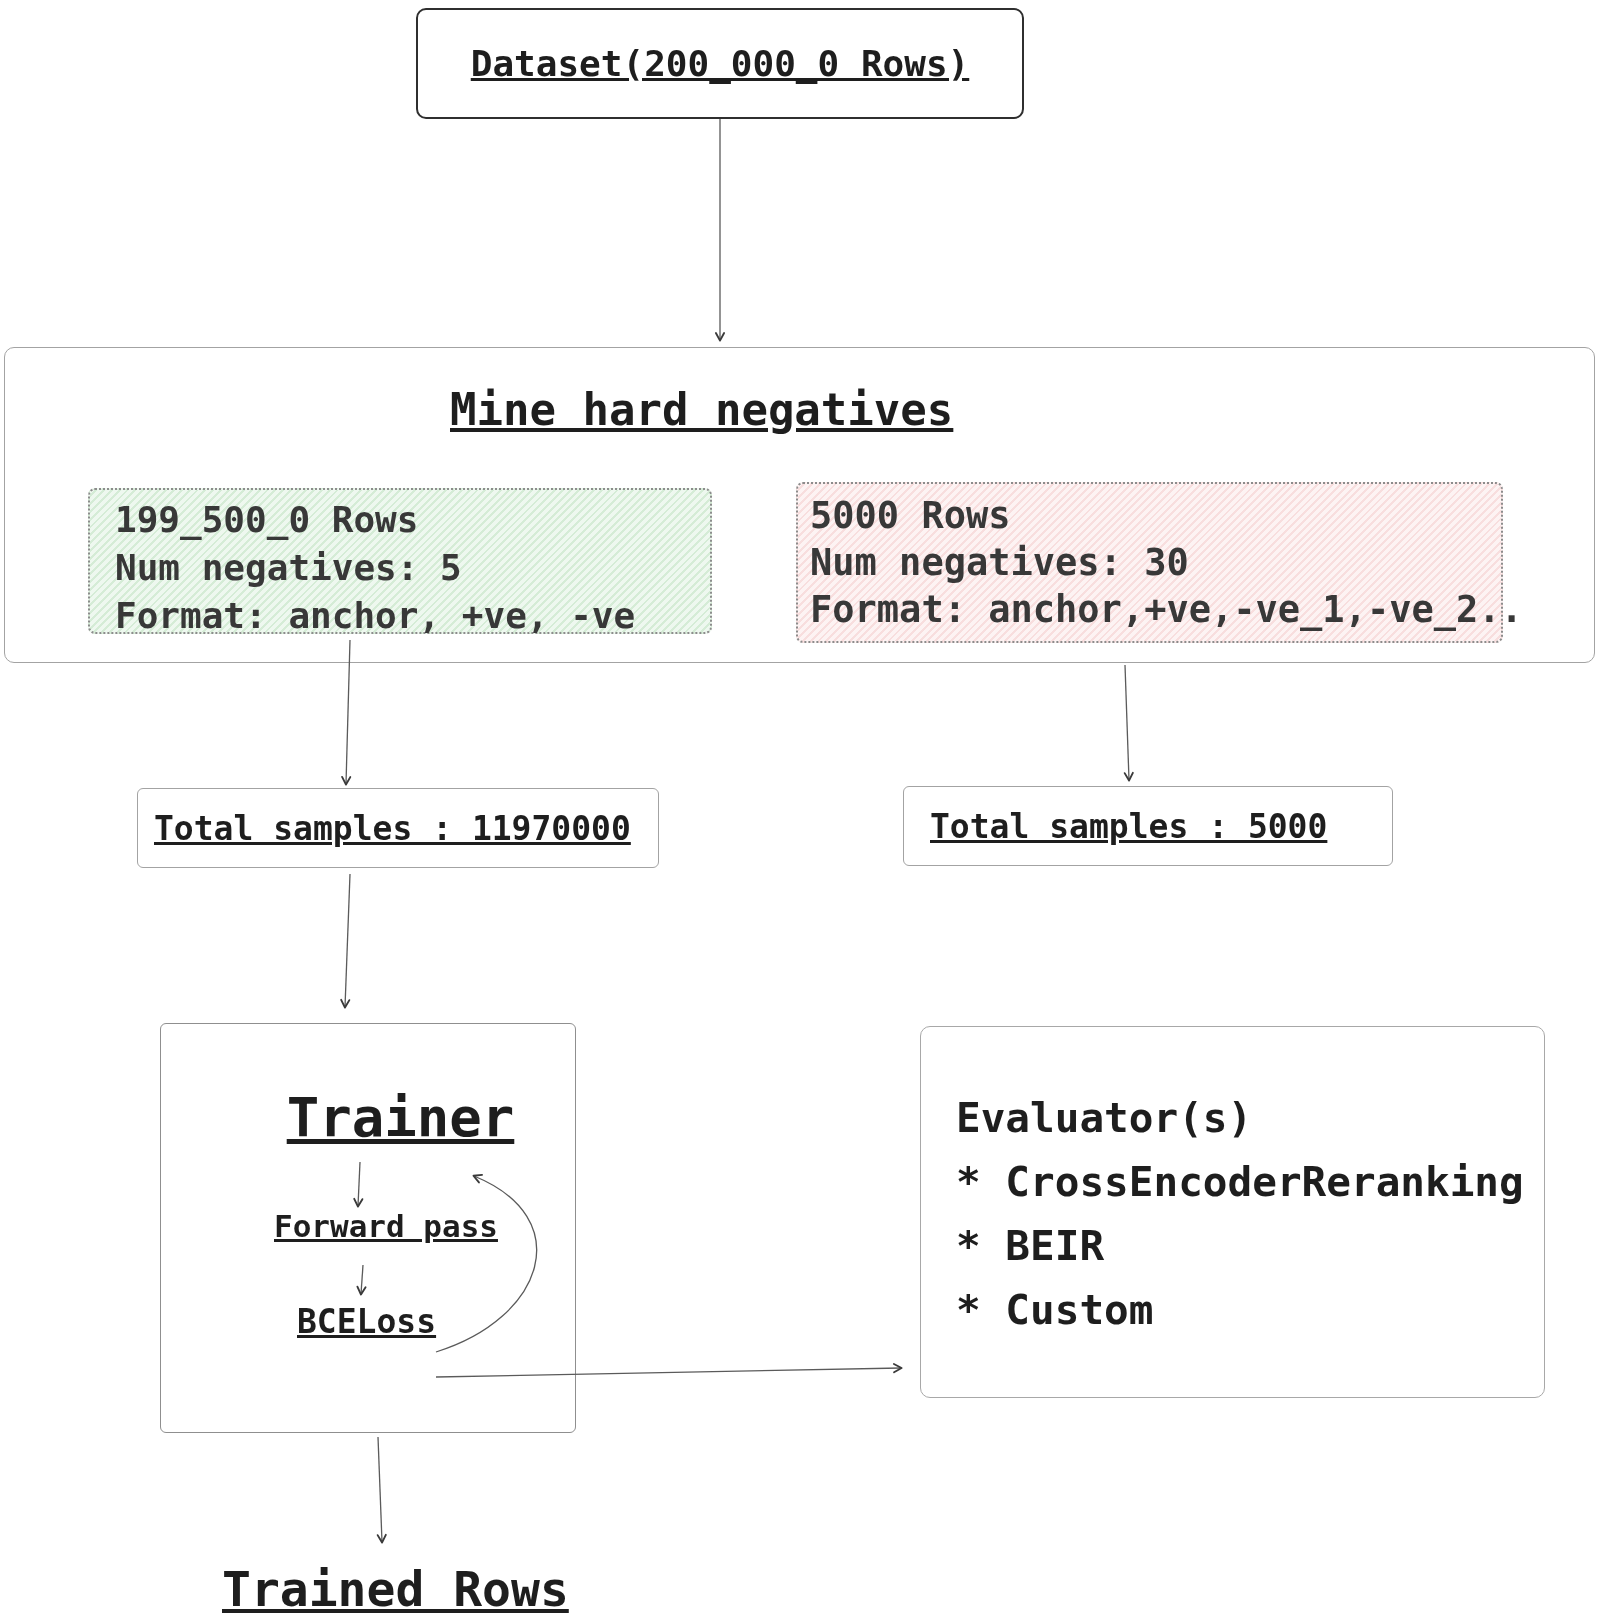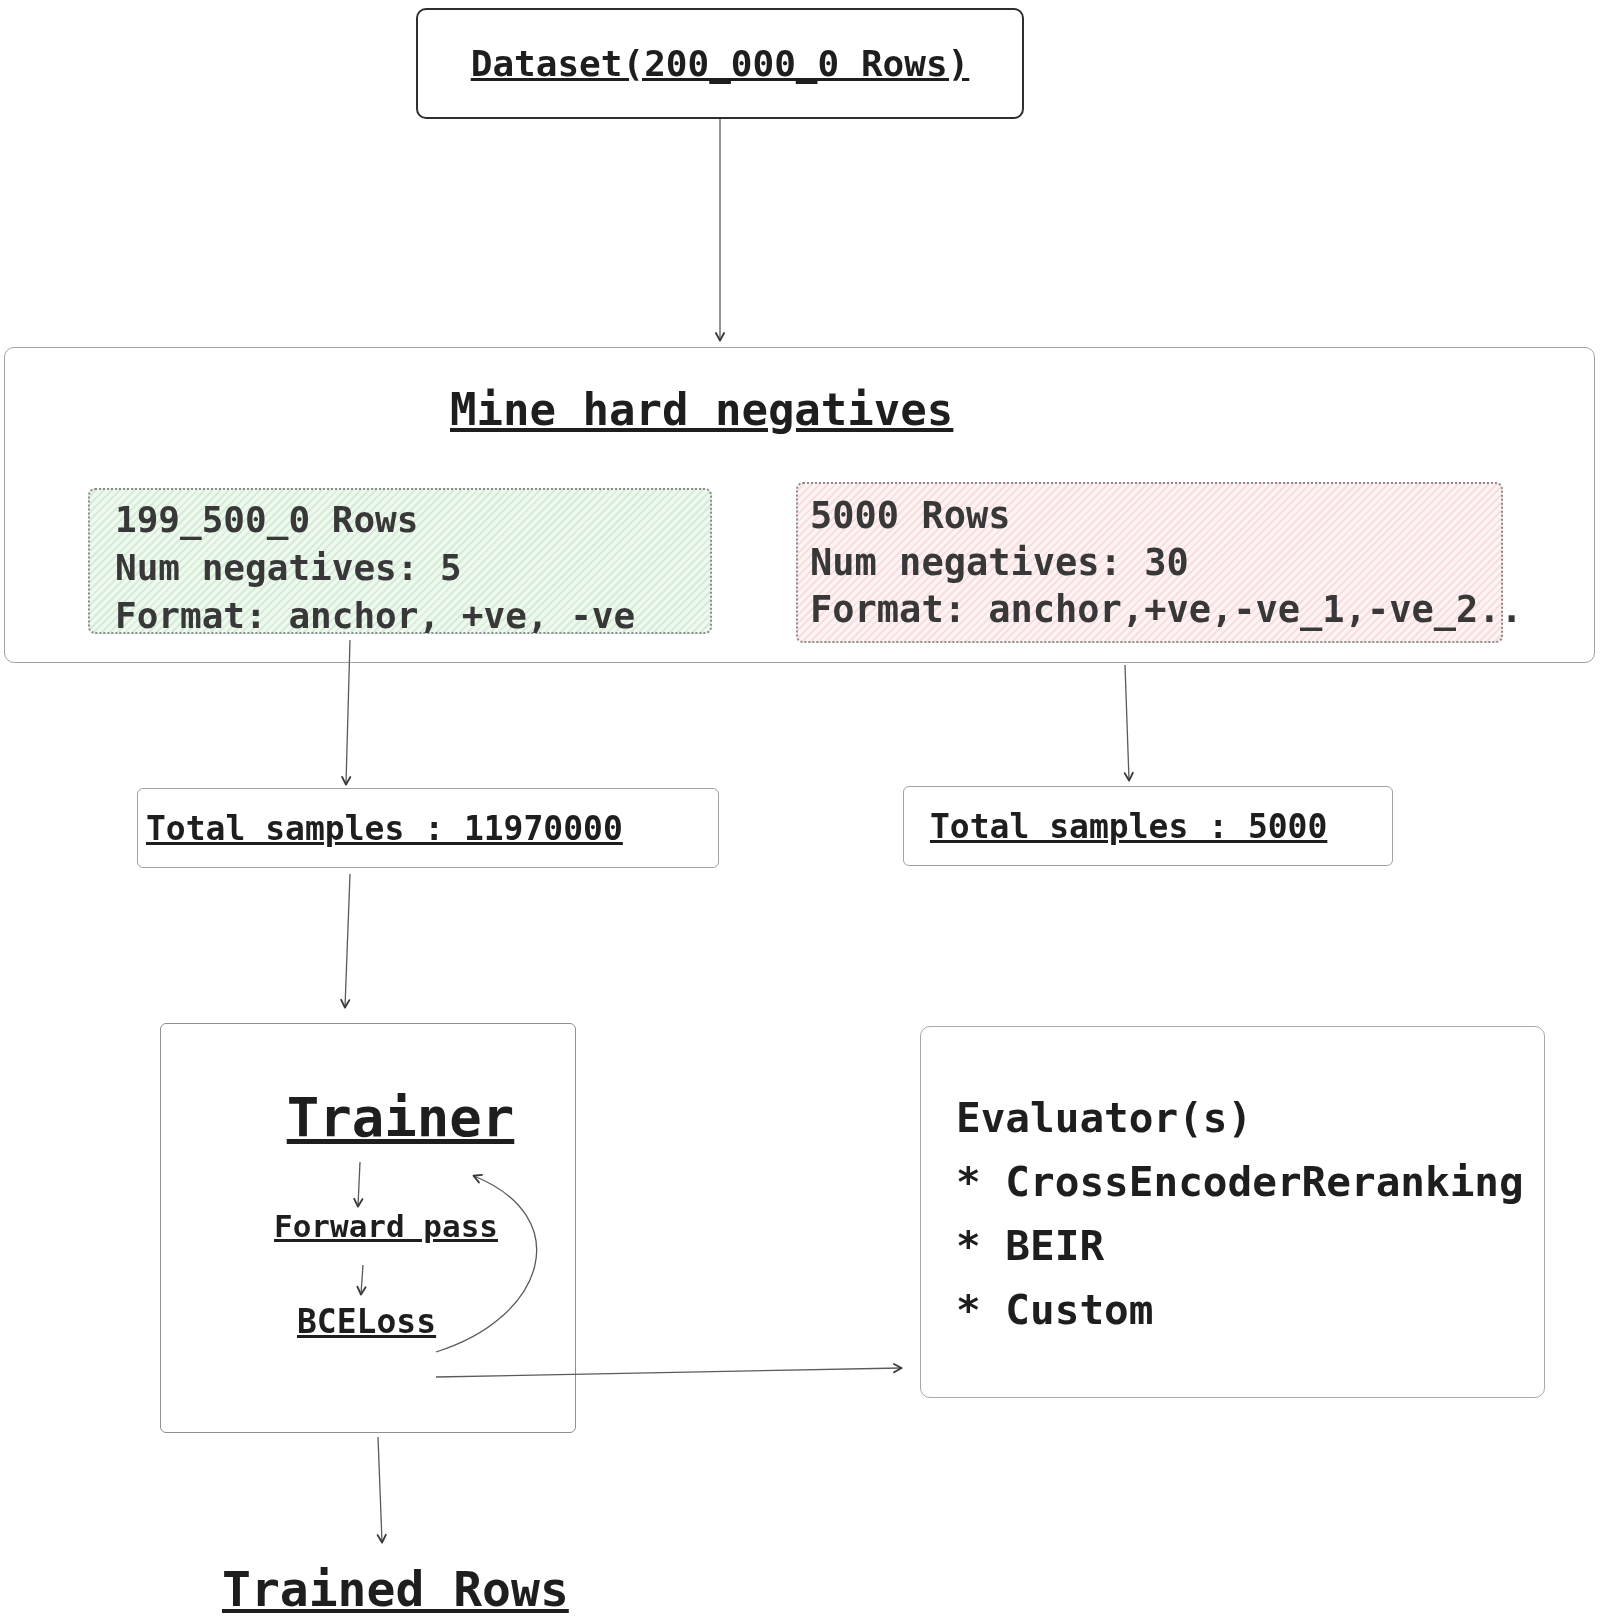--- a/index.html
+++ b/index.html
@@ -41,21 +41,21 @@
     margin-left:6px;
   }
   .split-train .lines{position:absolute;left:25px;top:6px;font-size:36px;font-weight:bold;line-height:48px;white-space:nowrap;}
   .split-eval .lines{position:absolute;left:12px;top:8px;font-size:37px;font-weight:bold;line-height:47px;white-space:nowrap;}
 
   .total-box{
     border:1.5px solid #a3a3a3;border-radius:6px;
     display:flex;align-items:center;
     font-size:33px;font-weight:bold;white-space:nowrap;
   }
-  .total-train{left:137px;top:788px;width:582px;height:80px;padding-left:8px;}
+  .total-train{left:137px;top:788px;width:522px;height:80px;padding-left:16px;}
   .total-eval{left:895px;top:786px;width:490px;height:80px;padding-left:26px;margin-left:8px;}
 
   .trainer-box{
     left:160px;top:1023px;width:416px;height:410px;
     border:1.5px solid #8f8f8f;border-radius:6px;
   }
   .trainer-title{position:absolute;left:160px;width:481px;text-align:center;top:1091px;font-size:54px;}
   .trainer-step1{position:absolute;left:274px;top:1211px;font-size:31px;}
   .trainer-step2{position:absolute;left:297px;top:1305px;font-size:33px;}
 

